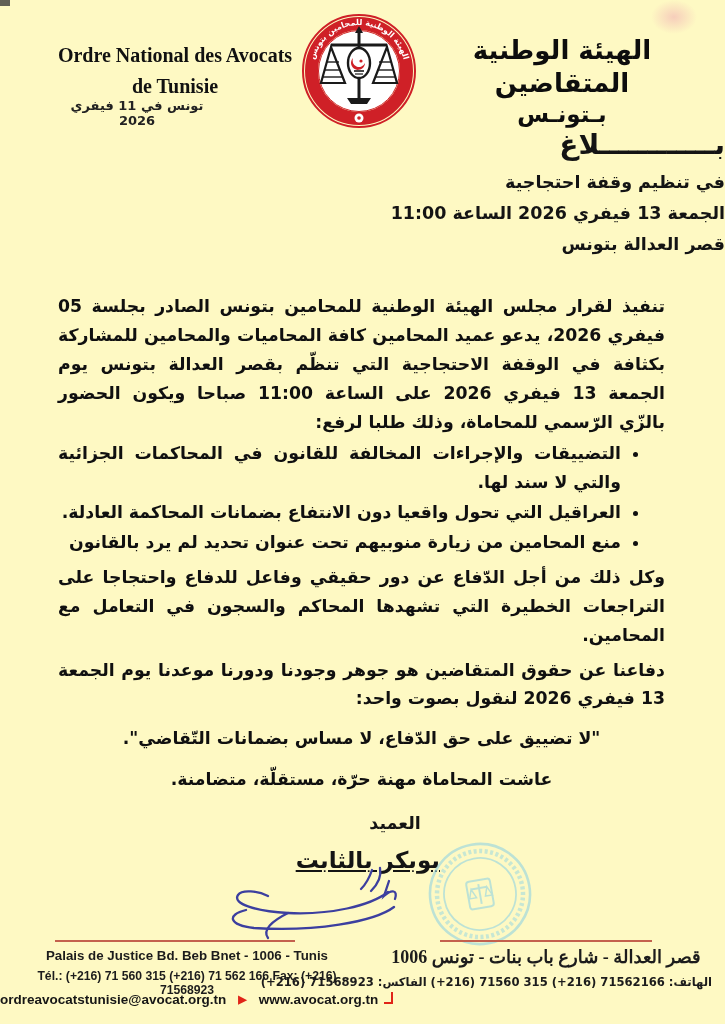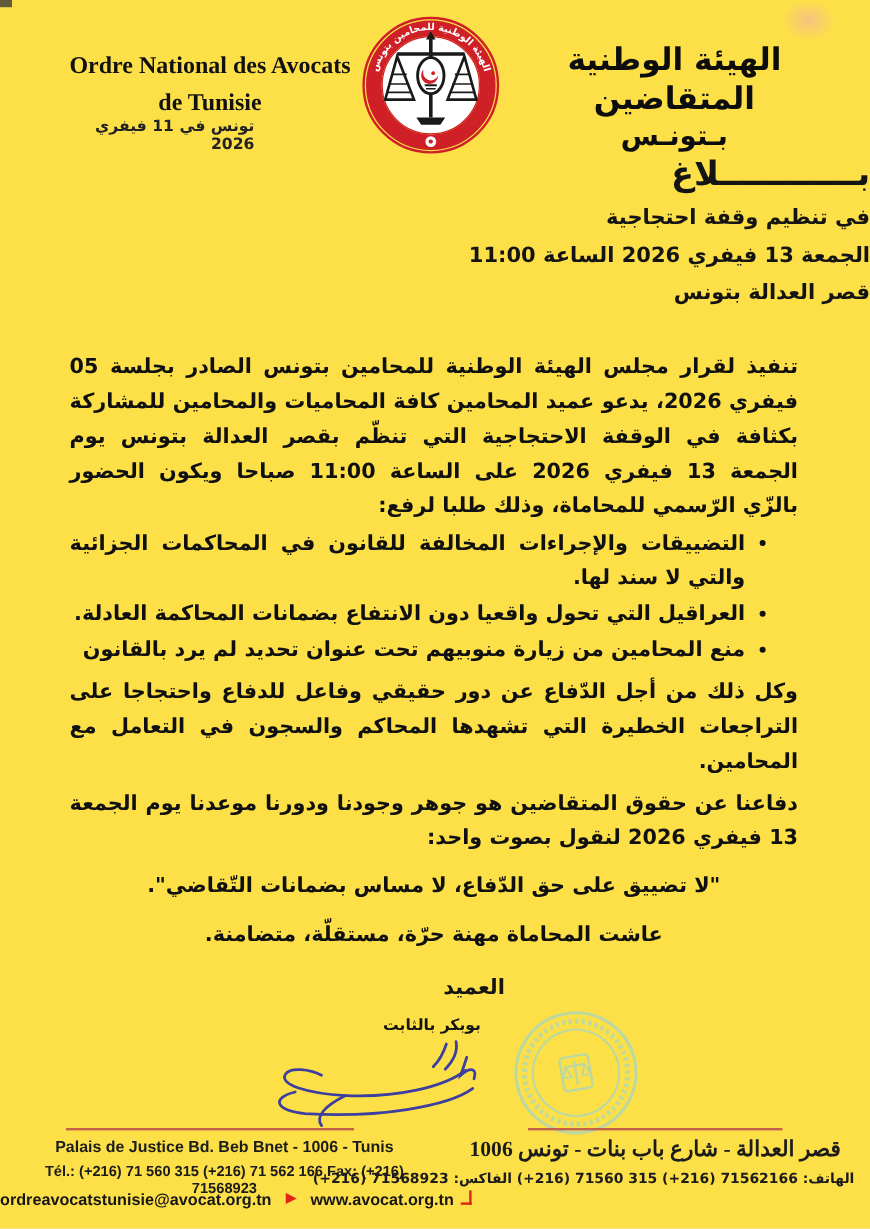--- a/index.html
+++ b/index.html
@@ -1,30 +1,30 @@
 <!DOCTYPE html>
 <html lang="ar"><head>
 <meta charset="utf-8">
 <style>
   * { margin:0; padding:0; box-sizing:border-box; }
   html,body { background:#e8e8e8; }
   .page {
     position:relative; width:725px; height:1024px; margin:0 auto;
-    background:#fde047; color:#141414; overflow:hidden;
+    background:#fef9c3; color:#141414; overflow:hidden;
     font-family:"DejaVu Sans", sans-serif;
   }
   
   .artifact-corner { position:absolute; top:0; left:0; width:10px; height:6px; background:#3a3a3a; opacity:.8; }
   .artifact-pink { position:absolute; top:0; right:28px; width:46px; height:34px;
     background:radial-gradient(closest-side, rgba(240,170,180,.55), rgba(240,170,180,0)); }
   
   .header { position:absolute; top:8px; left:0; right:0; height:125px; }
   .org-fr { position:absolute; left:30px; top:32px; width:290px; text-align:center;
     font-family:"Liberation Serif", serif; font-weight:bold; font-size:20px; line-height:1.55; color:#111; }
-  .org-date { position:absolute; left:62px; top:90px; width:150px; 
+  .org-date { position:absolute; left:62px; top:90px; width:150px; text-align:center;
     direction:rtl; font-size:13px; font-weight:600; color:#222; }
   .logo-wrap { position:absolute; left:300px; top:4px; width:118px; height:118px; }
   .org-ar { position:absolute; right:28px; top:26px; width:270px; text-align:center;
     direction:rtl; font-weight:bold; color:#0d0d0d; }
   .org-ar .l1 { font-size:26px; line-height:1.25; }
   .org-ar .l2 { font-size:23px; line-height:1.35; }
   
   .title-block { position:absolute; top:128px; left:0; right:0; text-align:right; direction:rtl; }
   .title-main { font-size:28px; font-weight:bold; letter-spacing:0; }
   .subtitle { font-size:17.5px; font-weight:bold; margin-top:11px; }
@@ -33,22 +33,22 @@
     direction:rtl; text-align:justify; font-size:17.3px; font-weight:bold; line-height:1.67; color:#101010; }
   .body-text p.justified { text-align:justify; }
   .bullets { margin:3px 20px 3px 0; padding-right:24px; }
   .bullets li { margin-bottom:1px; text-align:justify; }
   .para-gap { margin-top:6px; }
   .quote-line { margin-top:11px; text-align:center; }
   .slogan-line { margin-top:12px; text-align:center; }
   
   .sig-title { position:absolute; top:813px; left:340px; width:110px; text-align:center;
     direction:rtl; font-size:17.5px; font-weight:bold; }
-  .sig-name { position:absolute; top:847px; left:280px; width:160px; text-align:center;
-    direction:rtl; font-size:13px; font-weight:bold; }
+  .sig-name { position:absolute; top:847px; left:280px; width:160px; 
+    direction:rtl; font-size:23px; font-weight:bold;text-decoration:underline; }
   .sig-ink { position:absolute; top:862px; left:222px; width:190px; height:80px; }
   .stamp { position:absolute; top:840px; left:426px; width:108px; height:108px; opacity:.58; transform:rotate(-10deg); }
   
   .rule { position:absolute; height:2px; background:#c4614d; }
   .rule-left  { top:940px; left:55px;  width:240px; }
   .rule-right { top:940px; left:440px; width:212px; }
   .footer-col-fr { position:absolute; top:948px; left:12px; width:350px; text-align:center;
     font-family:"Liberation Sans", sans-serif; font-weight:bold; color:#1c1c1c; }
   .footer-col-fr .addr { font-size:13.3px; }
   .footer-col-fr .tel  { font-size:12.2px; margin-top:6px; }

